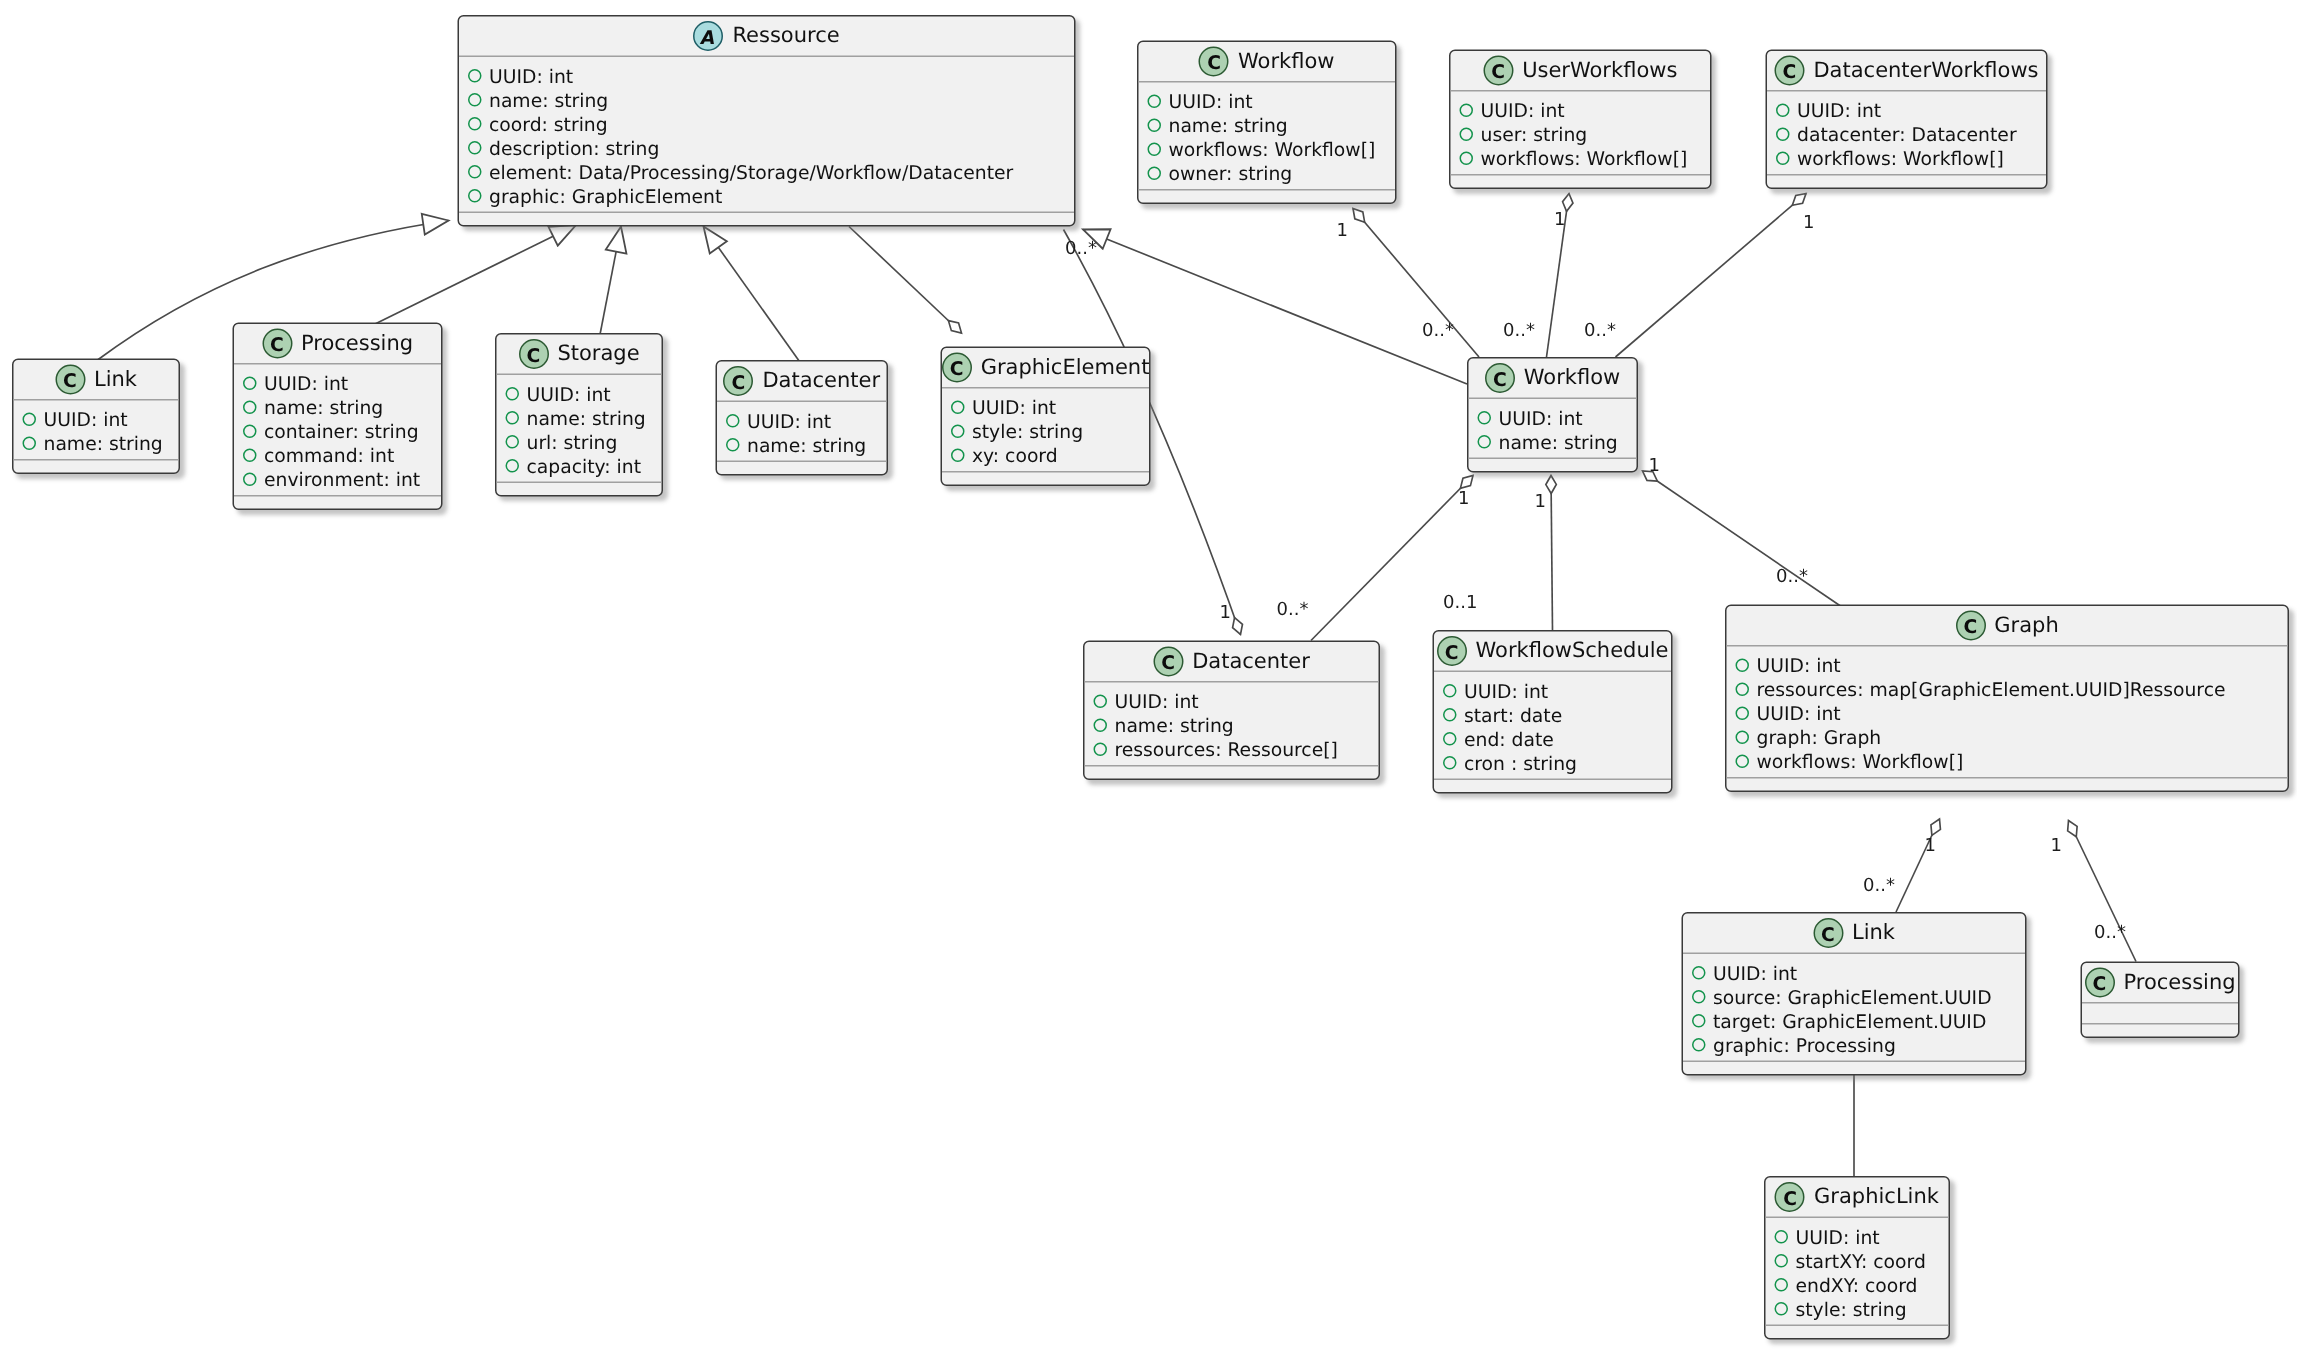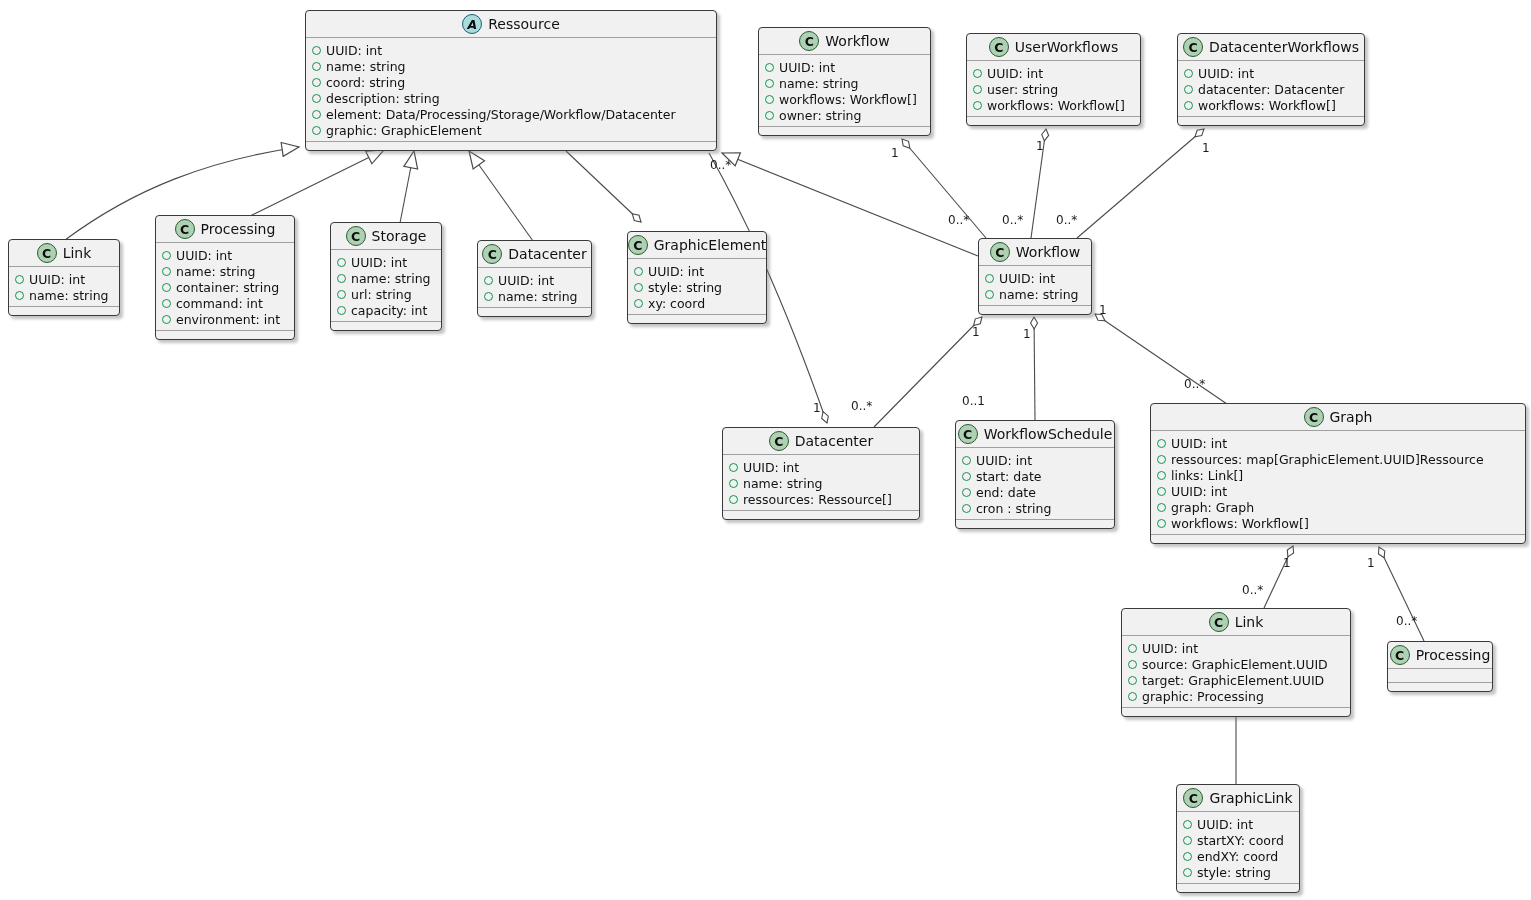--- a/index.html
+++ b/index.html
@@ -351,24 +351,20 @@
         <div class="uml-field">
           <span class="fdot"></span>
           <span>UUID: int</span>
         </div>
         <div class="uml-field">
           <span class="fdot"></span>
           <span>ressources: map[GraphicElement.UUID]Ressource</span>
         </div>
         <div class="uml-field">
           <span class="fdot"></span>
-          <span>links: Link[]</span>
-        </div>
-        <div class="uml-field">
-          <span class="fdot"></span>
           <span>UUID: int</span>
         </div>
         <div class="uml-field">
           <span class="fdot"></span>
           <span>graph: Graph</span>
         </div>
         <div class="uml-field">
           <span class="fdot"></span>
           <span>workflows: Workflow[]</span>
         </div>

